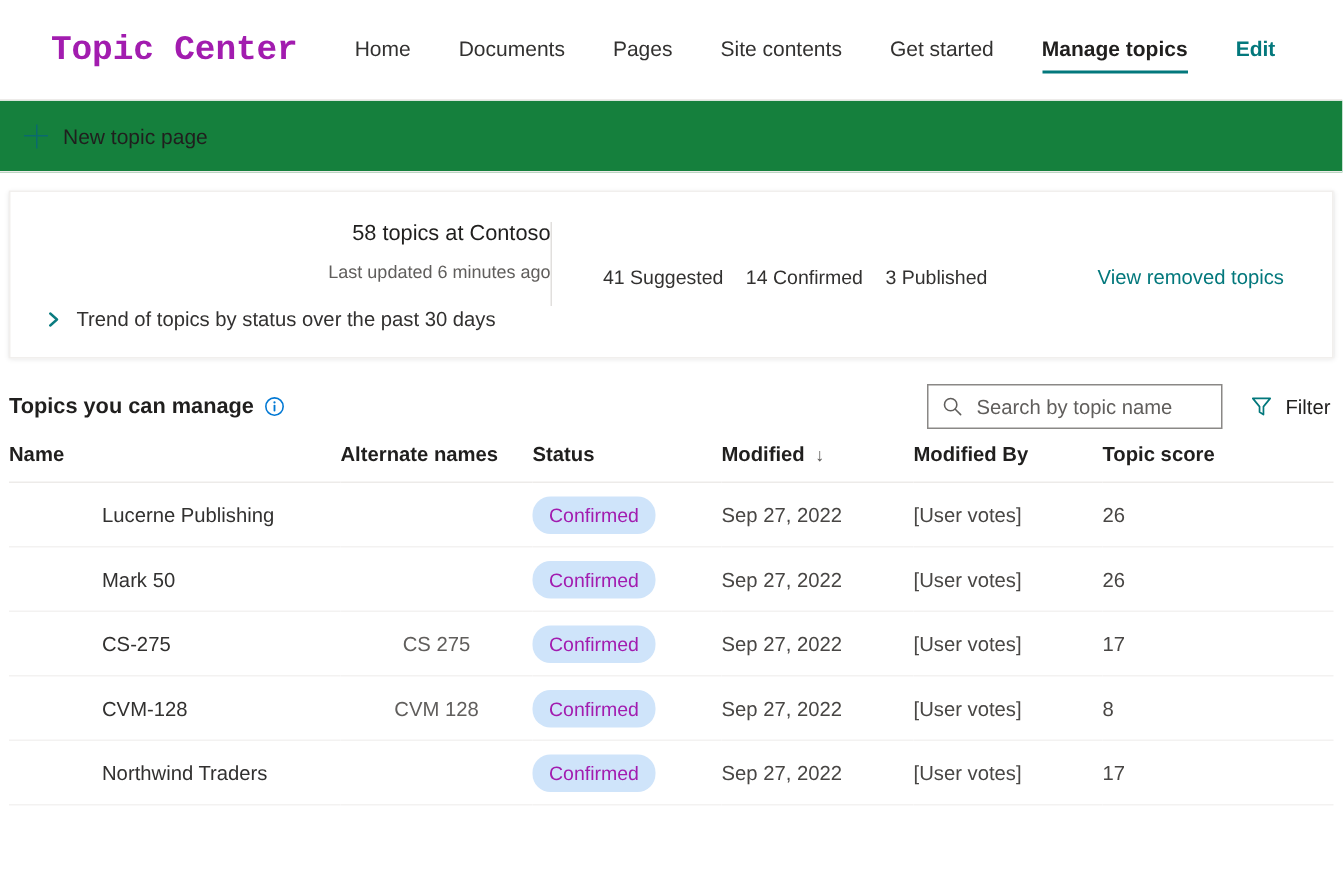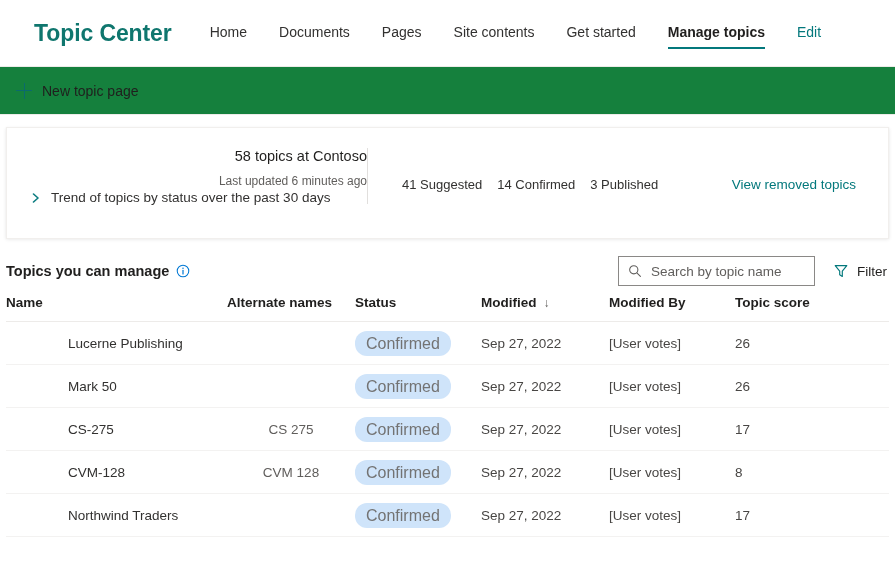--- a/index.html
+++ b/index.html
@@ -38,44 +38,45 @@
     justify-content: center;
     font-size: 15px;
     letter-spacing: .5px;
     flex: 0 0 auto;
     margin-left: 3px;
   }
 
   .site-title {
     font-size: 23px;
     font-weight: 600;
-    color: #0f766e;
+    color: #a21caf;
     margin-left: 26px;
     white-space: nowrap;
     letter-spacing: -0.1px;
+    font-family: Liberation Mono, monospace;
   }
 
   .nav {
     display: flex;
     align-items: center;
     margin-left: 38px;
     height: 100%;
   }
 
   .nav-item {
     position: relative;
     font-size: 14px;
     color: #323130;
     padding: 0 0 3px 0;
     margin-right: 32px;
     white-space: nowrap;
     cursor: pointer;
     line-height: 20px;
   }
-  .nav-item:last-child { margin-right: 0; }
+  .nav-item:last-child { margin-right: 0; font-weight: bold; }
 
   .nav-item.is-selected {
     font-weight: 700;
     color: #201f1e;
   }
   .nav-item.is-selected::after {
     content: "";
     position: absolute;
     left: 0; right: 0;
     bottom: -4px;
@@ -151,20 +152,21 @@
   .card-sub {
     font-size: 12px;
     color: #605e5c;
     margin-top: 7px;
     line-height: 16px;
   }
   .card-trend {
     display: flex;
     align-items: center;
     gap: 10px;
+    margin-top: 15px;
     cursor: pointer;
   }
   .chev {
     width: 10px; height: 10px;
     flex: 0 0 auto;
     display: block;
   }
   .card-trend-label {
     font-size: 13.5px;
     color: #323130;
@@ -306,22 +308,22 @@
     display: inline-block;
     margin-left: 7px;
     font-weight: 400;
     color: #605e5c;
     font-size: 12px;
   }
 
   .badge {
     display: inline-block;
     background: #cfe4fa;
-    color: #737373;
-    font-size: 16px;
+    color: #a21caf;
+    font-size: 13px;
     line-height: 15px;
     padding: 5px 11px;
     border-radius: 12px;
   }
 </style>
 </head>
 <body>
 
 <div class="site-header">
 

